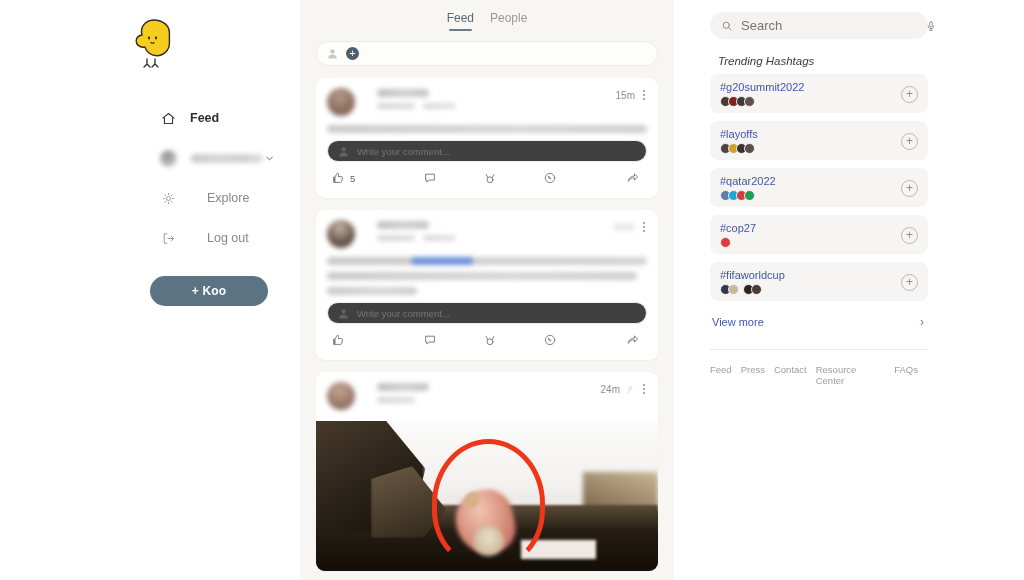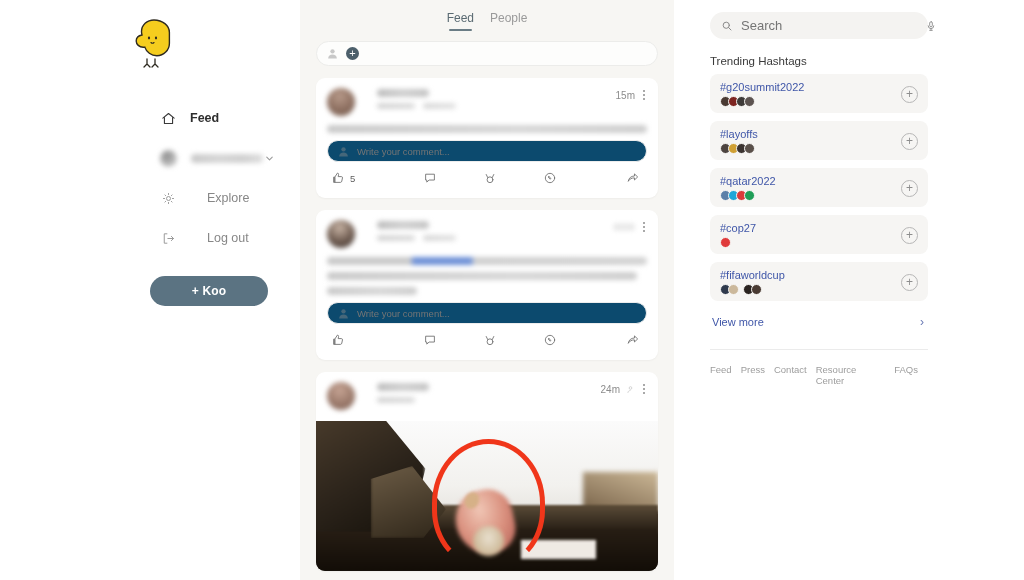--- a/index.html
+++ b/index.html
@@ -150,21 +150,21 @@
   .body-ln.l3 { width: 97%; }
   .body-ln.l4 { width: 28%; }
   .body-ln.link {
     background: linear-gradient(90deg,#c9c9c9 0%,#c9c9c9 26%,#6c8fd6 27%,#6c8fd6 45%,#cfcfcf 46%,#d2d2d2 100%);
   }
 
   .comment-box {
     margin-top: 6px; height: 22px;
     border: 1px solid #ededed; border-radius: 12px;
     display: flex; align-items: center; gap: 7px; padding: 0 9px;
-    background: #0c4a6e;
+    background: #404040;
   }
   .comment-input {
     flex:1; border:none; outline:none; background:transparent;
     font-size: 9.5px; color: #9b9b9b;
     font-family: "Liberation Sans", sans-serif;
   }
 
   .actions {
     display: flex; align-items: center;
     padding: 9px 4px 9px 4px;
@@ -233,21 +233,21 @@
   .search-bar {
     height: 27px; background: #f4f3f1; border-radius: 14px;
     display: flex; align-items: center; gap: 8px; padding: 0 11px;
   }
   .search-bar svg { width: 12px; height: 12px; display:block; }
   .search-input {
     flex: 1; border: none; background: transparent; outline: none;
     font-size: 13px; color: #8e8e8e;
     font-family: "Liberation Sans", sans-serif;
   }
-  .rail-title { font-size: 11.5px; color: #3a3a3a; margin: 16px 0 7px 0; }
+  .rail-title { font-size: 11.5px; color: #3a3a3a; margin: 16px 0 7px 8px; font-style: italic; }
 
   .tag-card {
     background: #f6f5f3; border-radius: 8px;
     padding: 7px 10px 6px 10px;
     margin-bottom: 8px;
     display: flex; align-items: center; justify-content: space-between;
     cursor: pointer;
   }
   .tag-name { font-size: 11px; color: #3f56a8; margin-bottom: 3px; }
   .tag-avs { display: flex; }

